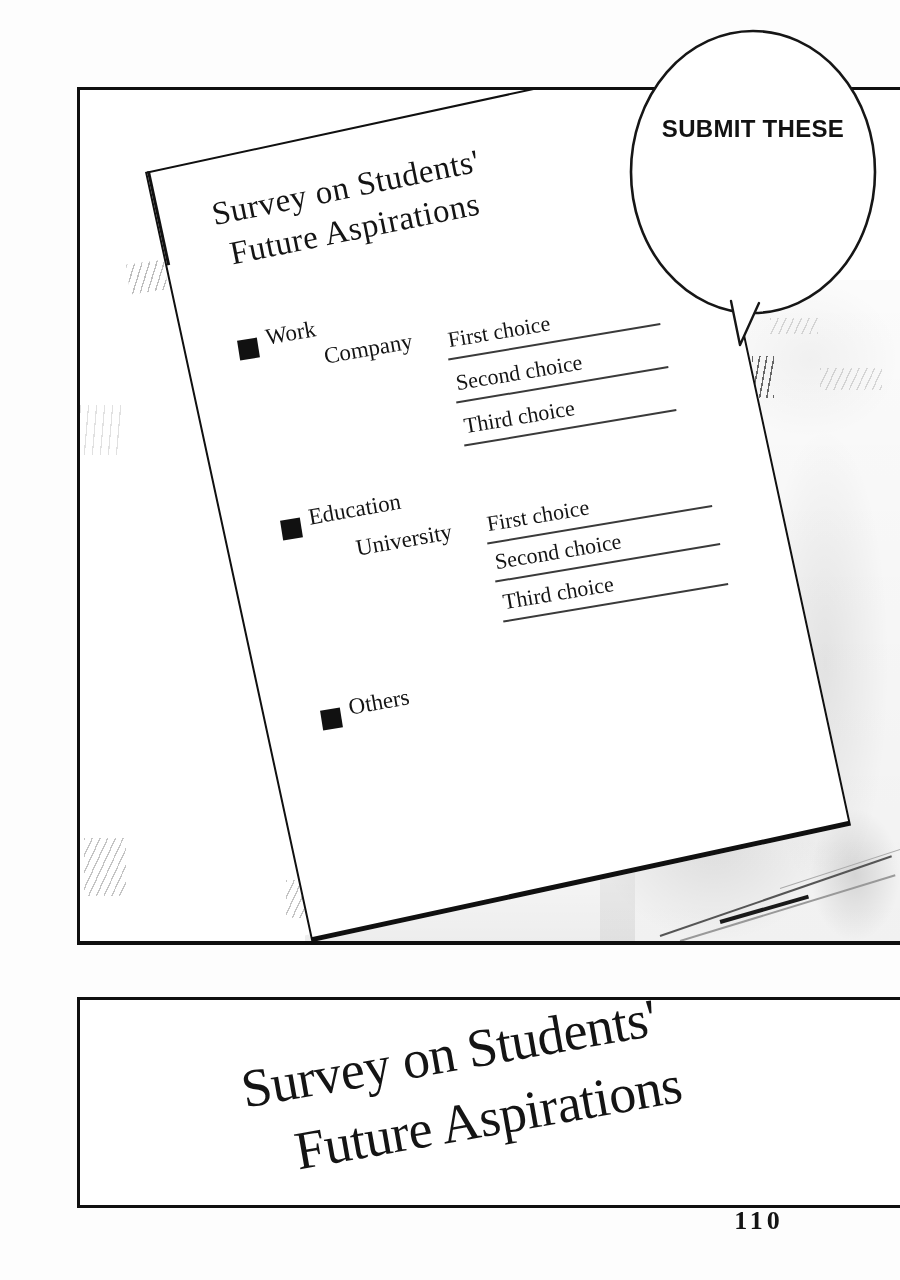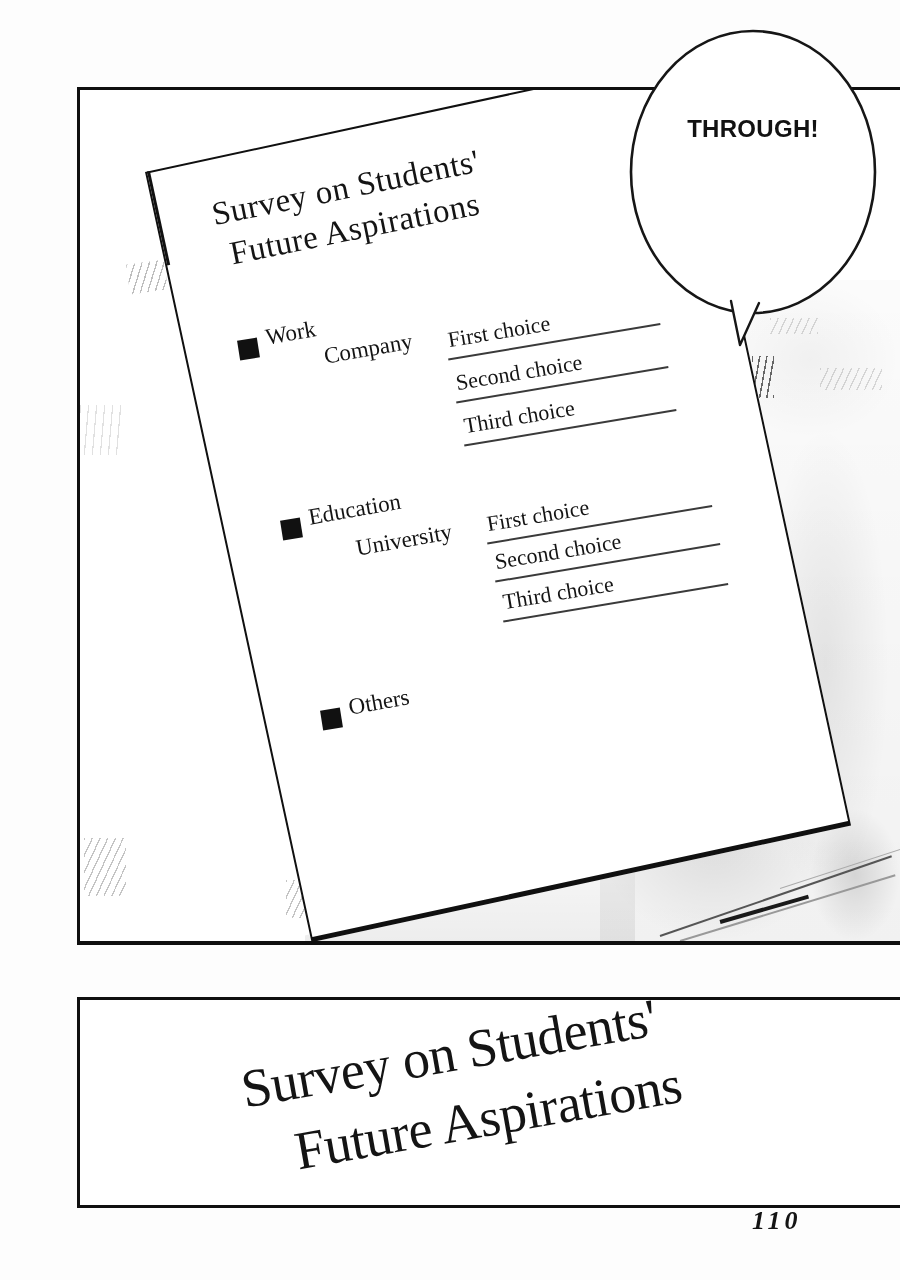--- a/index.html
+++ b/index.html
@@ -112,22 +112,22 @@
 
   
   .panel2-title {
     position:absolute; left:85px; top:18px; width:580px; text-align:center;
     font-size:54px; line-height:70px; letter-spacing:-.5px;
     transform:rotate(-10deg);
   }
   .panel2-title .t2b { margin-left:55px; }
 
   .page-number {
-    position:absolute; left:752px; top:1206px; width:86px; 
-    font-style:italic; font-weight:700; font-size:26px; letter-spacing:4px;
+    position:absolute; left:716px; top:1206px; width:86px; text-align:center;
+    font-weight:700; font-size:26px; letter-spacing:4px;
   }
 </style>
 </head>
 <body>
 
 <div class="page">
 
   <section class="panel panel1">
     <div class="panel1-clip">
 
@@ -176,21 +176,21 @@
 
     </div>
   </section>
 
   <div class="bubble-wrap">
     <svg viewBox="0 0 275 345" width="275" height="345">
       <ellipse cx="138" cy="157" rx="122" ry="141" fill="#ffffff" stroke="#161616" stroke-width="2.6"></ellipse>
       <path d="M116 286 L125 330 L144 288" fill="#ffffff" stroke="#161616" stroke-width="2.4" stroke-linejoin="round" stroke-linecap="round"></path>
     </svg>
     <div class="bubble-text">
-      <div>THROUGH!</div>
+      <div>SUBMIT THESE</div>
     </div>
   </div>
 
   <section class="panel panel2">
     <div class="panel2-title">
       <div class="t2a">Survey on Students'</div>
       <div class="t2b">Future Aspirations</div>
     </div>
   </section>
 

